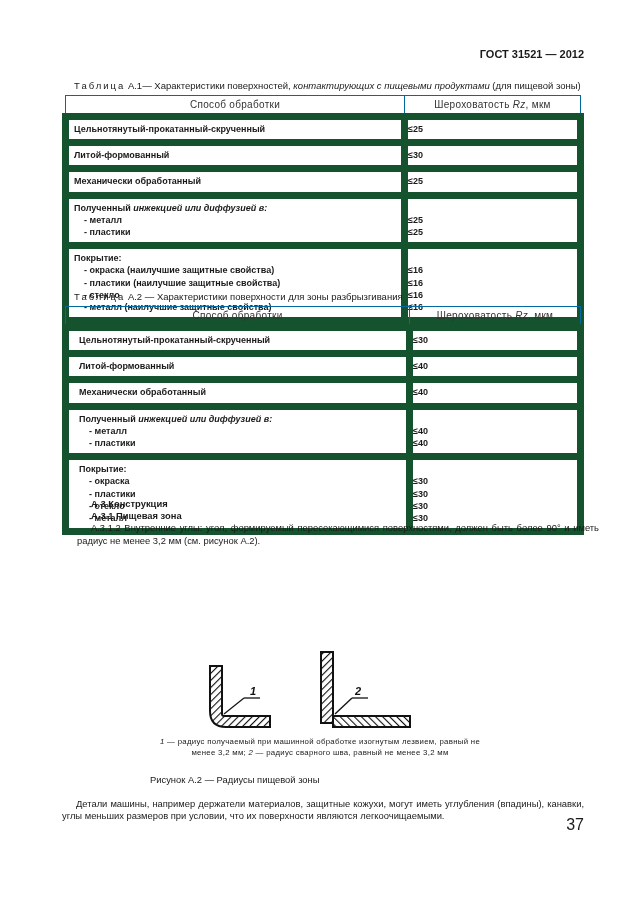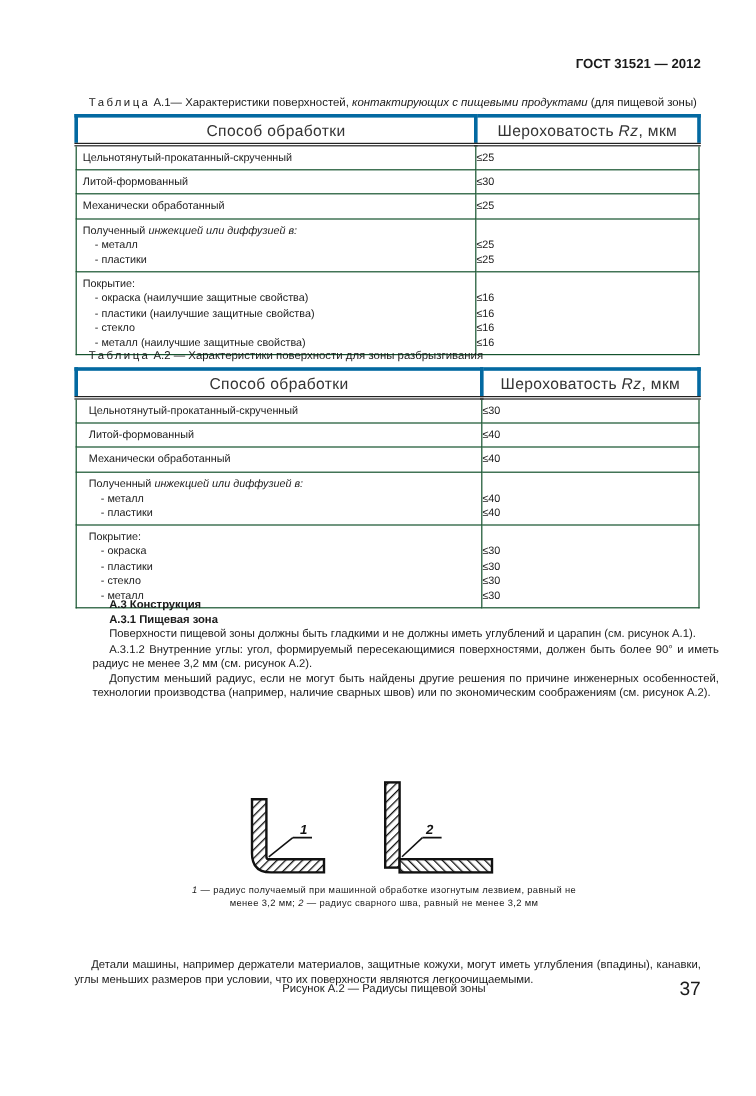--- a/index.html
+++ b/index.html
@@ -2,38 +2,38 @@
 <html><head>
 <meta charset="utf-8">
 <style>
   html, body { margin: 0; padding: 0; background: #ffffff; }
   body { width: 630px; height: 913px; position: relative; font-family: "Liberation Sans", sans-serif; color: #1a1a1a; overflow: hidden; }
   .header { position: absolute; top: 48px; right: 46px; font-weight: bold; font-size: 11px; padding-left: 10px; }
   .caption { position: absolute; left: 46px; font-size: 9.5px; white-space: nowrap; margin-left: 28px; }
   .caption .spaced { letter-spacing: 2px; }
   .caption i { font-style: italic; }
   table.gost { position: absolute; left: 62px; width: 522px; border-collapse: collapse; font-size: 9px; }
-  table.gost th { font-weight: normal; font-size: 13px; letter-spacing: 0.3px; border: 3px solid #0369a1; padding: 3px 0 3px 0; height: 11px; color: #333; }
+  table.gost th { font-weight: normal; font-size: 10px; letter-spacing: 0.3px; border: 1px solid #0369a1; padding: 3px 0 3px 0; height: 11px; color: #333; }
   table.gost th i { }
   table.gost thead tr { border-bottom: 3px double #222; }
-  table.gost td { border: 1px solid #14532d; vertical-align: top; padding: 3px 0 4px 0; line-height: 12.2px; }
+  table.gost td { border: 7px solid #14532d; vertical-align: top; padding: 3px 0 4px 0; line-height: 12.2px; font-weight: bold; }
   table.gost td.name { padding-left: 5px; width: 327px; }
   table.gost td.val { text-align: left; }
   table.gost td.name .sub { padding-left: 10px; display: block; }
   table.gost td.val .v { display: block; }
   table.gost td i { font-style: italic; }
   .text { position: absolute; left: 62px; width: 522px; font-size: 9.4px; line-height: 12.2px; }
   .text p { margin: 0; text-align: justify; }
   .text p.ind { text-indent: 14px; }
   .text p.pad { padding-left: 14px; }
   .text b { font-weight: bold; }
   .fig { position: absolute; left: 200px; top: 648px; width: 220px; height: 84px; }
   .legend { position: absolute; left: 150px; top: 736px; width: 340px; text-align: center; font-size: 7.8px; line-height: 11px; letter-spacing: 0.3px; }
   .legend i { font-style: italic; }
-  .figcap { position: absolute; left: 150px; top: 774px; width: 340px; text-align: center; font-size: 9.4px; margin-top: 44px; }
+  .figcap { position: absolute; left: 150px; top: 774px; width: 340px; text-align: left; font-size: 9.4px; }
   .pageno { position: absolute; right: 46px; top: 816px; font-size: 16px; }
 </style>
 </head>
 <body>
 
 <div class="header">ГОСТ 31521 — 2012</div>
 
 <div class="caption" style="top:80px;">
   <span class="spaced">Таблица</span>
   <span>А.1—</span>
@@ -146,23 +146,21 @@
         <span class="v">≤30</span>
         <span class="v">≤30</span>
       </td>
     </tr>
   </tbody>
 </table>
 
 <div class="text" style="top:498px; left:62px;margin-left:15px;">
   <p class="pad"><b>А.3 Конструкция</b></p>
   <p class="pad"><b>А.3.1 Пищевая зона</b></p>
-  <p class="ind">Поверхности пищевой зоны должны быть гладкими и не должны иметь углублений и царапин (см. рисунок А.1).</p>
   <p class="ind">А.3.1.2 Внутренние углы: угол, формируемый пересекающимися поверхностями, должен быть более 90° и иметь радиус не менее 3,2 мм (см. рисунок А.2).</p>
-  <p class="ind">Допустим меньший радиус, если не могут быть найдены другие решения по причине инженерных особенностей, технологии производства (например, наличие сварных швов) или по экономическим соображениям (см. рисунок А.2).</p>
 </div>
 
 <svg class="fig" viewBox="0 0 220 84">
   <defs>
     <pattern id="hatch" patternUnits="userSpaceOnUse" width="5" height="5" patternTransform="rotate(45)">
       <rect width="5" height="5" fill="#fff"></rect>
       <line x1="0" y1="0" x2="0" y2="5" stroke="#111" stroke-width="2.2"></line>
     </pattern>
     <pattern id="hatch2" patternUnits="userSpaceOnUse" width="5" height="5" patternTransform="rotate(-45)">
       <rect width="5" height="5" fill="#fff"></rect>

